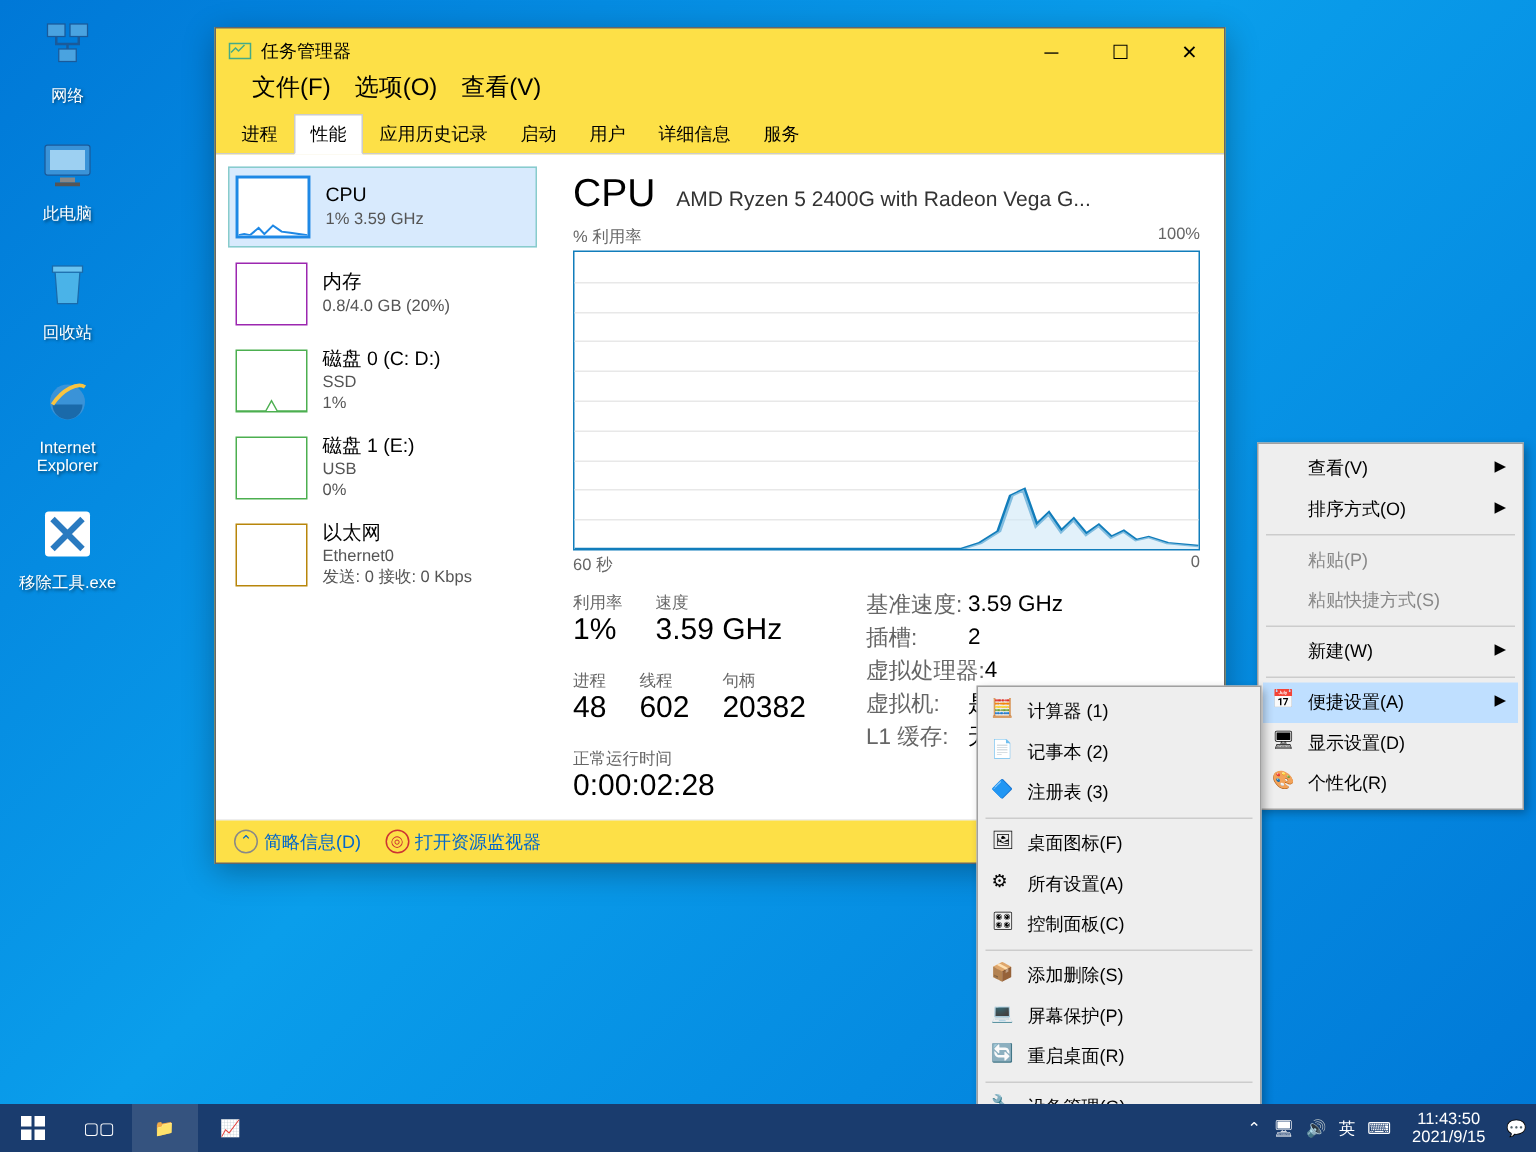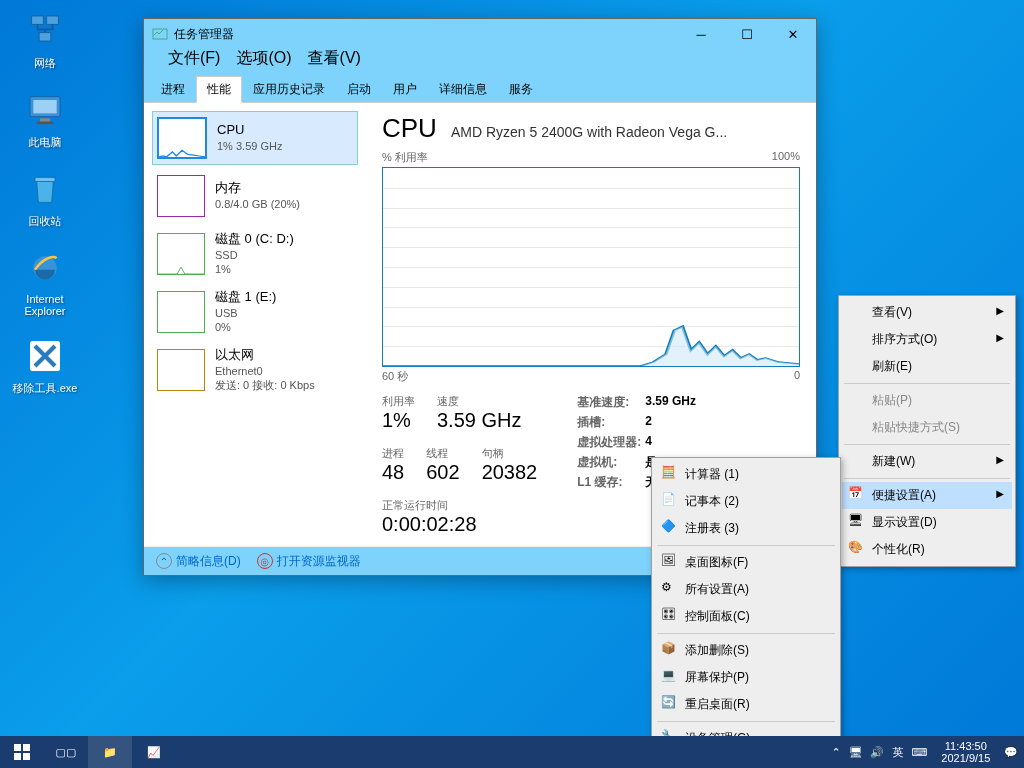--- a/index.html
+++ b/index.html
@@ -5,21 +5,21 @@
 * { box-sizing: border-box; margin: 0; padding: 0; font-family: "Segoe UI", "Microsoft YaHei", sans-serif; }
 body { width: 1024px; height: 768px; overflow: hidden; background: linear-gradient(135deg, #0078d7 0%, #0a9eeb 45%, #0078d7 100%); position: relative; }
 
 
 .desktop { position: absolute; top: 10px; left: 10px; display: flex; flex-direction: column; gap: 18px; }
 .desktop-icon { width: 70px; text-align: center; color: #fff; font-size: 11px; cursor: pointer; text-shadow: 1px 1px 2px rgba(0,0,0,.5); }
 .desktop-icon .ic { width: 42px; height: 42px; margin: 0 auto 4px; display: flex; align-items: center; justify-content: center; }
 .ic svg { width: 40px; height: 40px; }
 
 
-.window { position: absolute; left: 143px; top: 18px; width: 674px; height: 558px; background: #7dd3fc; border: 1px solid #666; box-shadow: 0 5px 20px rgba(0,0,0,.3); display: flex; flex-direction: column; }
+.window { position: absolute; left: 143px; top: 18px; width: 674px; height: 558px; background: #fde047; border: 1px solid #666; box-shadow: 0 5px 20px rgba(0,0,0,.3); display: flex; flex-direction: column; }
 .titlebar { height: 30px; display: flex; align-items: center; padding: 0 0 0 8px; font-size: 12px; }
 .titlebar .ticon { width: 16px; height: 16px; margin-right: 6px; }
 .titlebar .ttl { flex: 1; }
 .winbtns { display: flex; }
 .winbtn { width: 46px; height: 30px; display: flex; align-items: center; justify-content: center; font-size: 13px; cursor: pointer; }
 
 .menubar { height: 22px; display: flex; align-items: flex-end; padding: 0 18px; font-size: 16px; gap: 4px; }
 .menubar span { padding: 2px 6px; cursor: pointer; }
 
 .tabs { display: flex; padding: 4px 6px 0; font-size: 12px; border-bottom: 1px solid #ccc; }
@@ -50,21 +50,21 @@
 .chart .gridline { position: absolute; left: 0; right: 0; border-top: 1px solid #e8e8e8; }
 .chart svg.trace { position: absolute; inset: 0; width: 100%; height: 100%; }
 .chartbtm { display: flex; justify-content: space-between; font-size: 11px; color: #666; margin-top: 2px; }
 
 .stats { display: flex; margin-top: 10px; gap: 40px; }
 .statcol { }
 .statgroup { margin-bottom: 14px; }
 .statrow { display: flex; gap: 22px; }
 .stat .lbl { font-size: 11px; color: #666; }
 .stat .val { font-size: 20px; }
-.kvcol { font-size: 12px; font-weight: bold; }
+.kvcol { font-size: 15px; }
 .kvrow { display: flex; margin-bottom: 3px; }
 .kvrow .k { color: #666; min-width: 68px; }
 .kvrow .v { color: #000; }
 
 .uptime { margin-top: 6px; font-size: 11px; }
 .uptime .lbl { color: #666; }
 .uptime .val { font-size: 20px; }
 
 .footer { height: 36px; display: flex; align-items: center; padding: 0 12px; font-size: 12px; gap: 16px; border-top: 1px solid #eee; }
 .footer a { color: #0066cc; cursor: pointer; display: flex; align-items: center; gap: 4px; }
@@ -317,21 +317,20 @@
     <a>
         <span class="circ" style="border-color:#c33;color:#c33">◎</span>
         <span>打开资源监视器</span>
       </a>
   </div>
 </div>
 
 <div class="ctxmenu ctx1">
   <div class="ctxitem"><span>查看(V)</span><span class="arrow">▶</span></div>
   <div class="ctxitem"><span>排序方式(O)</span><span class="arrow">▶</span></div>
-  <div class="ctxitem"><span>刷新(E)</span></div>
   <div class="ctxsep"></div>
   <div class="ctxitem" style="color:#888"><span>粘贴(P)</span></div>
   <div class="ctxitem" style="color:#888"><span>粘贴快捷方式(S)</span></div>
   <div class="ctxsep"></div>
   <div class="ctxitem"><span>新建(W)</span><span class="arrow">▶</span></div>
   <div class="ctxsep"></div>
   <div class="ctxitem hov"><span class="cicon">📅</span><span>便捷设置(A)</span><span class="arrow">▶</span></div>
   <div class="ctxitem"><span class="cicon">🖥</span><span>显示设置(D)</span></div>
   <div class="ctxitem"><span class="cicon">🎨</span><span>个性化(R)</span></div>
 </div>

